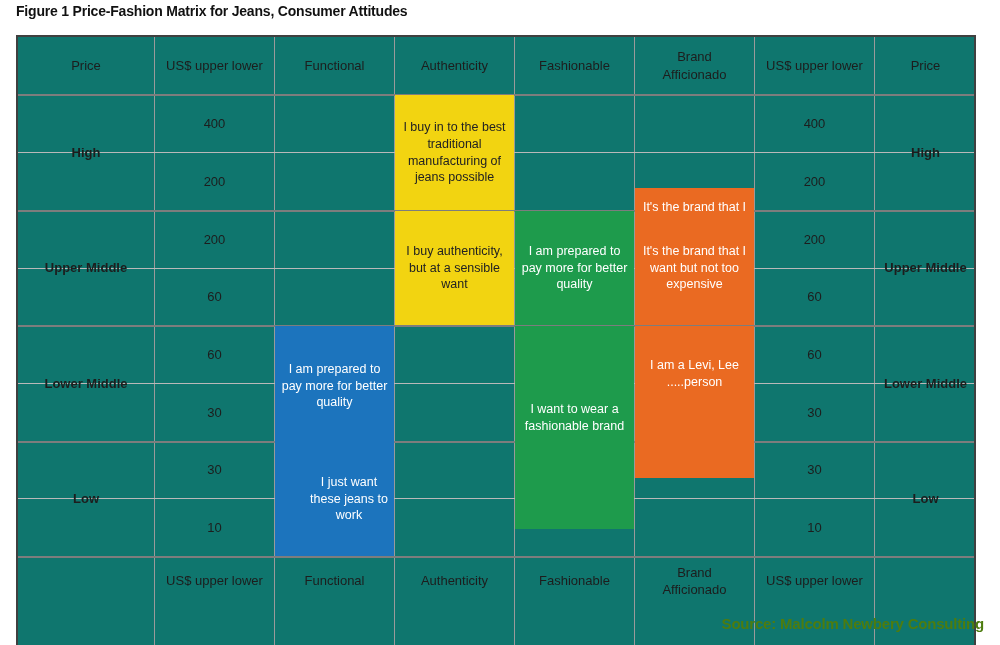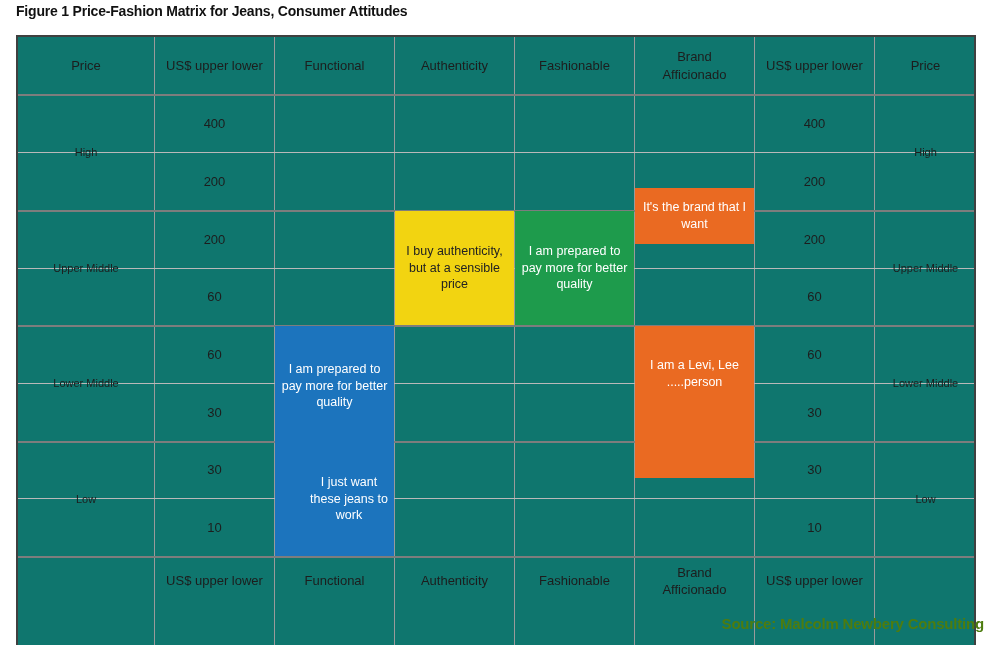--- a/index.html
+++ b/index.html
@@ -47,21 +47,21 @@
     display:flex;align-items:center;justify-content:center;
     text-align:center;
     font-size:13px;
     color:#1d1d1d;
     line-height:1.32;
     box-sizing:border-box;
     padding:1px 3px;
   }
   .cell.hdr{font-size:13px;}
   .cell.num{font-size:13px;}
-  .cell.band{font-size:11px;}
+  .cell.band{font-size:13px;font-weight:bold;}
 
   
   .blk{
     position:absolute;
     display:flex;align-items:center;justify-content:center;
     text-align:center;
     box-sizing:border-box;
     font-size:12.5px;
     line-height:1.35;
     padding:2px 6px;
@@ -145,42 +145,51 @@
     <div class="cell hdr" style="left:257px;top:520px;width:119px;height:48px;">Functional</div>
     <div class="cell hdr" style="left:377px;top:520px;width:119px;height:48px;">Authenticity</div>
     <div class="cell hdr" style="left:497px;top:520px;width:119px;height:48px;">Fashionable</div>
     <div class="cell hdr" style="left:617px;top:520px;width:119px;height:48px;flex-direction:column;">
       <span>Brand</span>
       <span>Afficionado</span>
     </div>
     <div class="cell hdr" style="left:737px;top:520px;width:119px;height:48px;">US$ upper lower</div>
     <div class="cell hdr" style="left:857px;top:520px;width:101px;height:48px;"></div>
 
+    <div class="blk yellow" style="left:377px;top:58px;width:119px;height:115px;">
+      <span>I buy in to the best traditional manufacturing of jeans possible</span>
+    </div>
 
     <div class="blk orange" style="left:617px;top:151px;width:119px;height:56px;">
       <span>It's the brand that I want</span>
     </div>
 
     <div class="blk yellow" style="left:377px;top:174px;width:119px;height:114px;">
-      <span>I buy authenticity, but at a sensible price</span>
+      <span>I buy authenticity, but at a sensible want</span>
     </div>
 
     <div class="blk green" style="left:497px;top:174px;width:119px;height:114px;">
       <span>I am prepared to pay more for better quality</span>
     </div>
 
+    <div class="blk orange" style="left:617px;top:174px;width:119px;height:114px;">
+      <span>It's the brand that I want but not too expensive</span>
+    </div>
 
     <div class="blk blue" style="left:257px;top:289px;width:119px;height:230px;">
       <span style="position:relative;top:-55px;">I am prepared to pay more for better quality</span>
     </div>
 
     <div class="blk" style="left:257px;top:405px;width:119px;height:114px;background:transparent;color:#ffffff;padding-left:35px;">
       <span>I just want these jeans to work</span>
     </div>
 
+    <div class="blk green" style="left:497px;top:289px;width:119px;height:203px;">
+      <span style="position:relative;top:-10px;">I  want to wear a fashionable brand</span>
+    </div>
 
     <div class="blk orange" style="left:617px;top:289px;width:119px;height:152px;">
       <span style="position:relative;top:-28px;">I am a Levi, Lee .....person</span>
     </div>
 
   </div>
 
   <div class="source-note">Source: Malcolm Newbery Consulting</div>
 
 </div>

